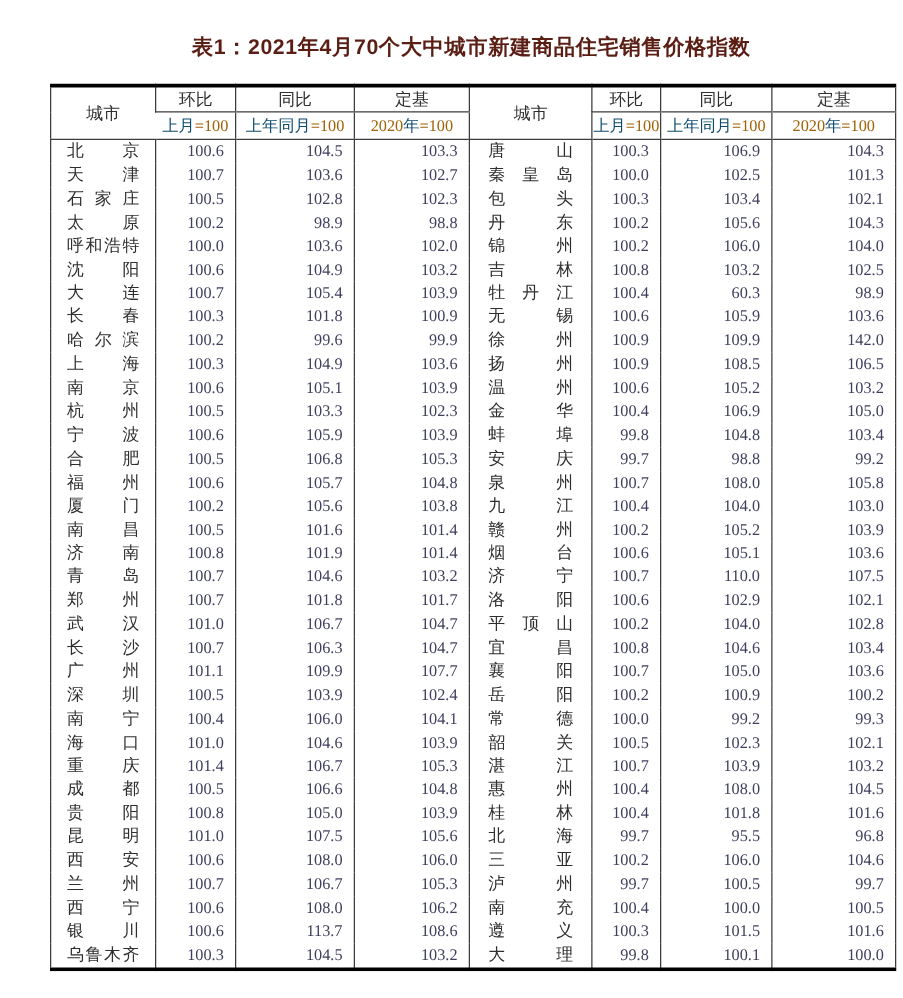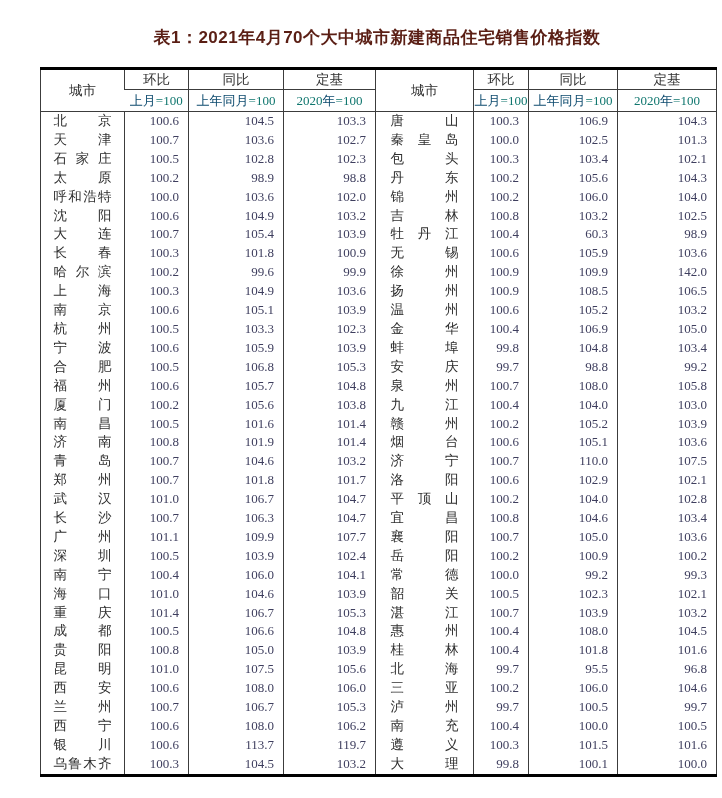--- a/index.html
+++ b/index.html
@@ -44,21 +44,21 @@
     border-bottom: 1px solid #3c3c3c;
     color: #2e2e2e;
     font-size: 13.5px;
     text-align: center;
     font-family: "Liberation Sans", sans-serif;
   }
   thead tr.hdr-top th { height: 21px; }
   thead tr.hdr-sub th { height: 22px; }
 
   .sub-cjk { color: #0c4a6e; font-family: "Liberation Sans", sans-serif; font-size: 13px; }
-  .sub-num { color: #0f766e; font-family: "Liberation Serif", serif; font-size: 13px; }
+  .sub-num { color: #a16207; font-family: "Liberation Serif", serif; font-size: 13px; }
 
   tbody td { height: 18.9px; line-height: 18.9px; }
 
   td.num {
     text-align: right;
     padding-right: 9px;
     font-size: 13px;
     color: #3e3e5e;
     font-family: "Liberation Serif", serif;
   }
@@ -573,21 +573,21 @@
         <td class="num">100.4</td>
         <td class="num">100.0</td>
         <td class="num">100.5</td>
       </tr>
       <tr>
         <td class="city left">
           <div class="city-name">银川</div>
         </td>
         <td class="num">100.6</td>
         <td class="num">113.7</td>
-        <td class="num">119.7</td>
+        <td class="num">108.6</td>
         <td class="city right">
           <div class="city-name">遵义</div>
         </td>
         <td class="num">100.3</td>
         <td class="num">101.5</td>
         <td class="num">101.6</td>
       </tr>
       <tr>
         <td class="city left">
           <div class="city-name">乌鲁木齐</div>

